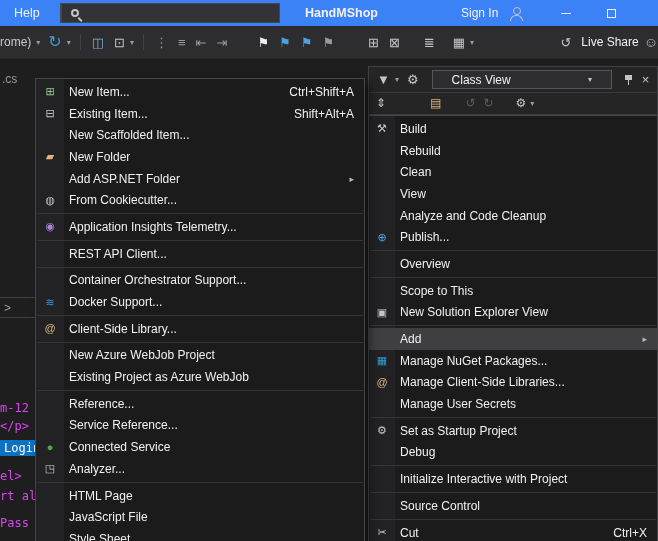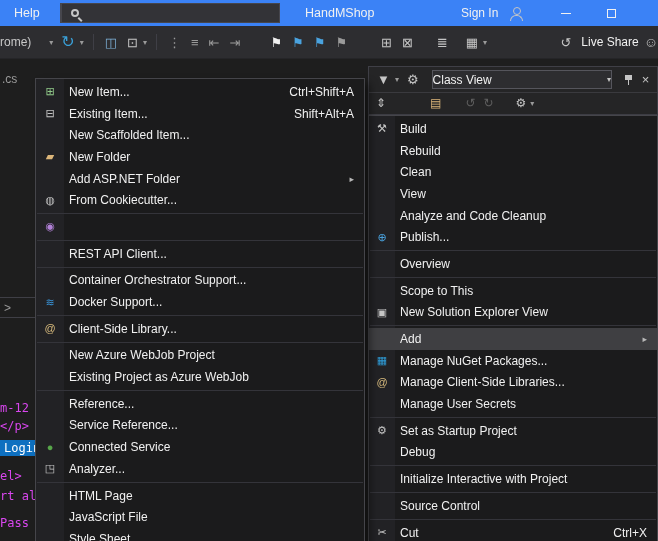--- a/index.html
+++ b/index.html
@@ -14,58 +14,58 @@
   .searchbox{position:absolute;left:60px;top:3px;width:220px;height:20px;background:#333337;
              border:1px solid #46464d;display:flex;align-items:stretch}
   .search-input{flex:1;background:transparent;border:none;outline:none;color:#c8c8c8;
                 font-family:"Liberation Sans",sans-serif;font-size:12px;padding:0 7px}
   .search-input::placeholder{color:#8e8e93}
   .search-btn{width:26px;display:flex;align-items:center;justify-content:center;border-left:1px solid #46464d}
   .mag{position:relative;width:8px;height:8px;border:2px solid #c5c5c5;border-radius:50%}
   .mag::after{content:"";position:absolute;left:6px;top:6px;width:5px;height:2px;background:#c5c5c5;
               transform:rotate(45deg);transform-origin:0 0}
   .app-title{position:absolute;left:305px;top:0;height:26px;display:flex;align-items:center;
-             font-weight:400;font-size:12.5px}
+             font-weight:700;font-size:12.5px}
   .signin{position:absolute;left:461px;top:0;height:26px;display:flex;align-items:center;gap:12px}
   .person{position:relative;width:13px;height:13px}
   .person::before{content:"";position:absolute;left:3px;top:0;width:6px;height:6px;
                   border:1px solid #c5c5c5;border-radius:50%}
   .person::after{content:"";position:absolute;left:0;top:8px;width:11px;height:5px;
                  border:1px solid #c5c5c5;border-bottom:none;border-radius:6px 6px 0 0}
   .winbtn{position:absolute;top:0;width:34px;height:26px;display:flex;align-items:center;justify-content:center}
   .minimize{left:549px}.maximize{left:594px}
   .min-glyph{width:10px;height:1px;background:#f1f1f1}
   .max-glyph{width:9px;height:9px;border:1px solid #f1f1f1}
 
   
   .toolbar{position:absolute;top:26px;left:0;width:658px;height:33px;background:#2d2d30;
            display:flex;align-items:center;z-index:39;border-bottom:1px solid #252528}
   .tb-group{display:inline-flex;align-items:center}
   .tb-icon{font-size:13px;margin:0 5px;color:#c5c5c5;line-height:1}
   .tb-caret{font-size:8px;color:#9a9a9a;margin-right:3px}
   .tb-sep{width:1px;height:16px;background:#3f3f46;margin:0 6px}
   .tb-gap{display:inline-block;height:1px}
   .refresh{color:#3aa0d8;font-size:16px}
-  .browser-dd{display:inline-flex;align-items:center;color:#c8c8c8;gap:18px}
+  .browser-dd{display:inline-flex;align-items:center;color:#c8c8c8;gap:5px}
   .tb-right{margin-left:auto;display:inline-flex;align-items:center;gap:5px}
   .feedback{margin-right:0px;font-size:14px}
 
   
   .frag{position:absolute;white-space:pre;z-index:1}
   .frag-plain{font-size:12px;color:#9a9a9a}
   .frag-code{font-family:"DejaVu Sans Mono",monospace;font-size:12px;color:#d946ef}
   .frag-selected{font-family:"DejaVu Sans Mono",monospace;font-size:12px;color:#ffffff;padding:1px 4px}
   .hline{position:absolute;left:0;width:35px;height:1px;background:#3f3f46;z-index:1}
 
   
   .classview{position:absolute;left:368px;top:66px;width:290px;height:49px;background:#252526;
              border:1px solid #3f3f46;z-index:5}
   .cv-header{height:25px;display:flex;align-items:center;padding:0 3px}
   .cv-titlebox{flex:1;height:19px;margin:0 8px;background:#2d2d30;border:1px solid #55555c;
-               display:flex;align-items:center;padding:0 0;font-size:12px}
+               display:flex;align-items:center;padding:0 19px;font-size:12px}
   .cv-caret{margin-left:auto;font-size:8px;color:#c5c5c5}
   .cv-btn{width:17px;height:17px;display:flex;align-items:center;justify-content:center;
           color:#c5c5c5;font-size:13px}
   .pin-icon{position:relative;width:9px;height:11px}
   .pin-icon::before{content:"";position:absolute;left:1px;top:1px;width:7px;height:5px;background:#c5c5c5}
   .pin-icon::after{content:"";position:absolute;left:4px;top:6px;width:1px;height:5px;background:#c5c5c5}
   .cv-toolbar{height:21px;display:flex;align-items:center;border-top:1px solid #3a3a3e;padding:0 3px}
   .cv-toolbar .tb-icon{font-size:12px;margin:0 4px}
 
   
@@ -300,20 +300,21 @@
         <span class="menu-label">Add ASP.NET Folder</span>
         <span class="submenu-arrow">▸</span>
       </div>
       <div class="menu-item">
         <span class="menu-icon" style="color: rgb(197, 197, 197);">◍</span>
         <span class="menu-label">From Cookiecutter...</span>
       </div>
       <div class="menu-sep"></div>
       <div class="menu-item">
         <span class="menu-icon" style="color: rgb(177, 128, 215);">◉</span>
+        <span class="menu-label">Application Insights Telemetry...</span>
       </div>
       <div class="menu-sep"></div>
       <div class="menu-item">
         <span class="menu-icon"></span>
         <span class="menu-label">REST API Client...</span>
       </div>
       <div class="menu-sep"></div>
       <div class="menu-item">
         <span class="menu-icon"></span>
         <span class="menu-label">Container Orchestrator Support...</span>

